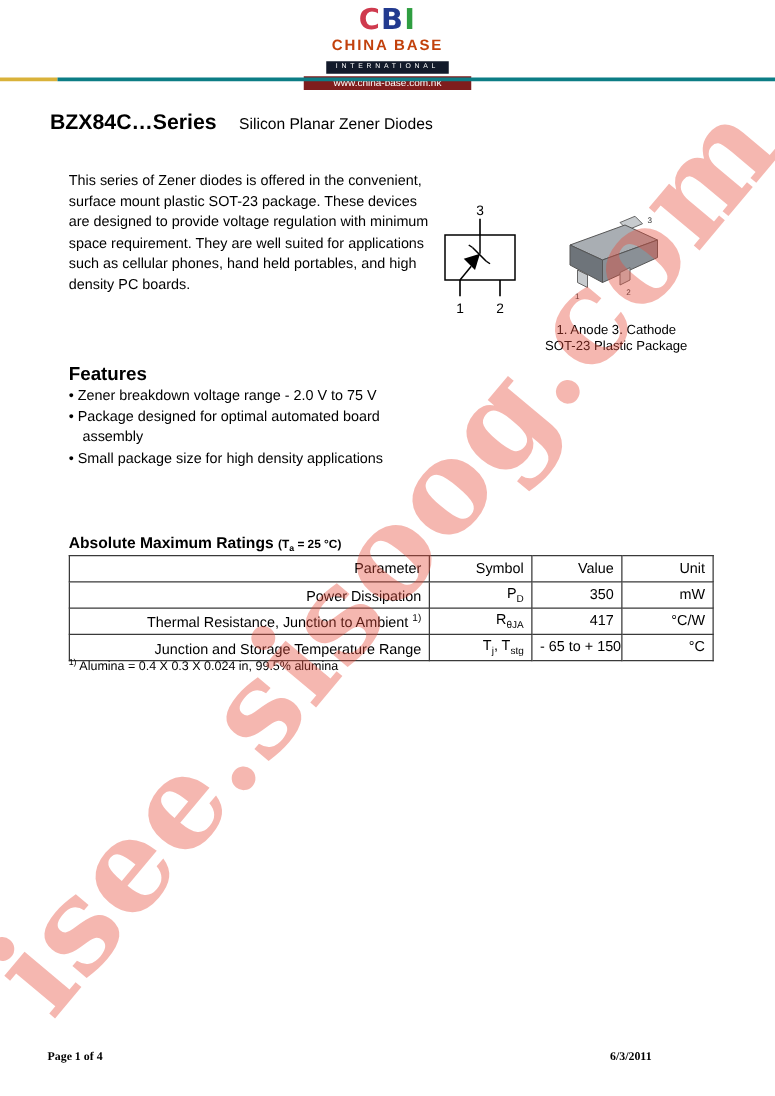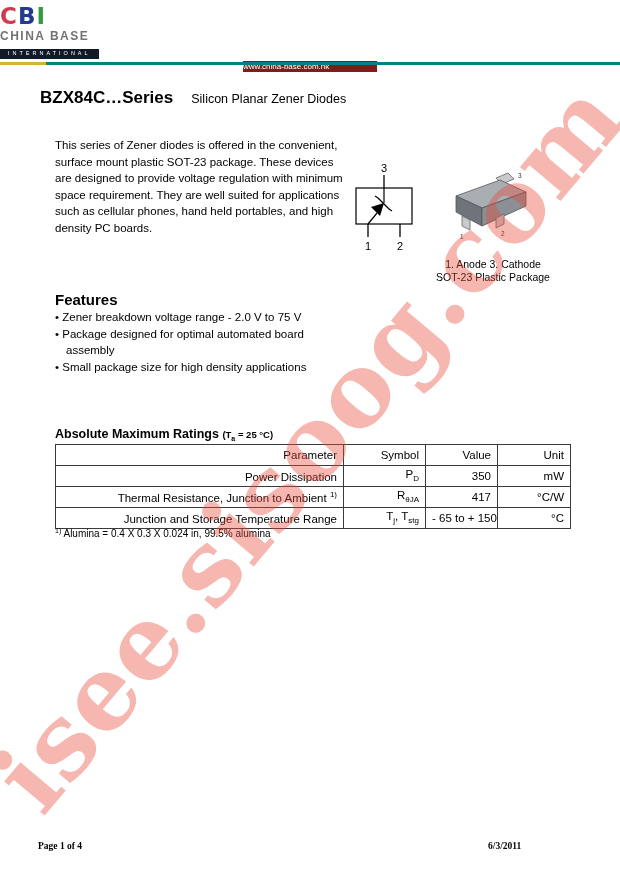--- a/index.html
+++ b/index.html
@@ -1,25 +1,25 @@
 <!DOCTYPE html>
 <html><head>
 <meta charset="utf-8">
 <style>
   html,body{margin:0;padding:0;background:#9a9a9a;}
   .page{position:relative;width:620px;height:877px;margin:0 auto;background:#fff;overflow:hidden;
         font-family:"Liberation Sans",sans-serif;color:#000;}
 
   
-  .hdr{position:absolute;top:5px;left:0;right:0;text-align:left;line-height:1;}
+  .hdr{position:absolute;top:5px;left:0;right:0;text-align:center;line-height:1;}
   .logo{font-family:"DejaVu Sans",sans-serif;font-size:23px;font-weight:bold;letter-spacing:1px;}
   .logo .lc{color:#cf3a4e;}
   .logo .lb{color:#223a8f;}
   .logo .li{color:#2f9e41;}
-  .company{color:#737373;font-weight:bold;font-size:12px;letter-spacing:1.5px;margin-top:2px;}
+  .company{color:#c2410c;font-weight:bold;font-size:12px;letter-spacing:1.5px;margin-top:2px;}
   .intl{display:inline-block;background:#121a2a;color:#fff;font-size:5.5px;letter-spacing:3px;
         padding:2px 8px;margin-top:2px;line-height:1;}
   .web{display:block;width:134px;margin:2px auto 0;background:#7f1d1d;color:#fff;font-size:8px;line-height:11px;}
   .divider{position:absolute;top:62px;left:0;width:620px;height:3px;display:flex;}
   .divider .gold{width:46px;background:#d9b23a;}
   .divider .teal{flex:1;background:#0c7d85;}
 
   
   .titlerow{position:absolute;left:40px;top:88px;display:flex;align-items:baseline;gap:18px;}
   .series{font-size:17px;font-weight:bold;}

